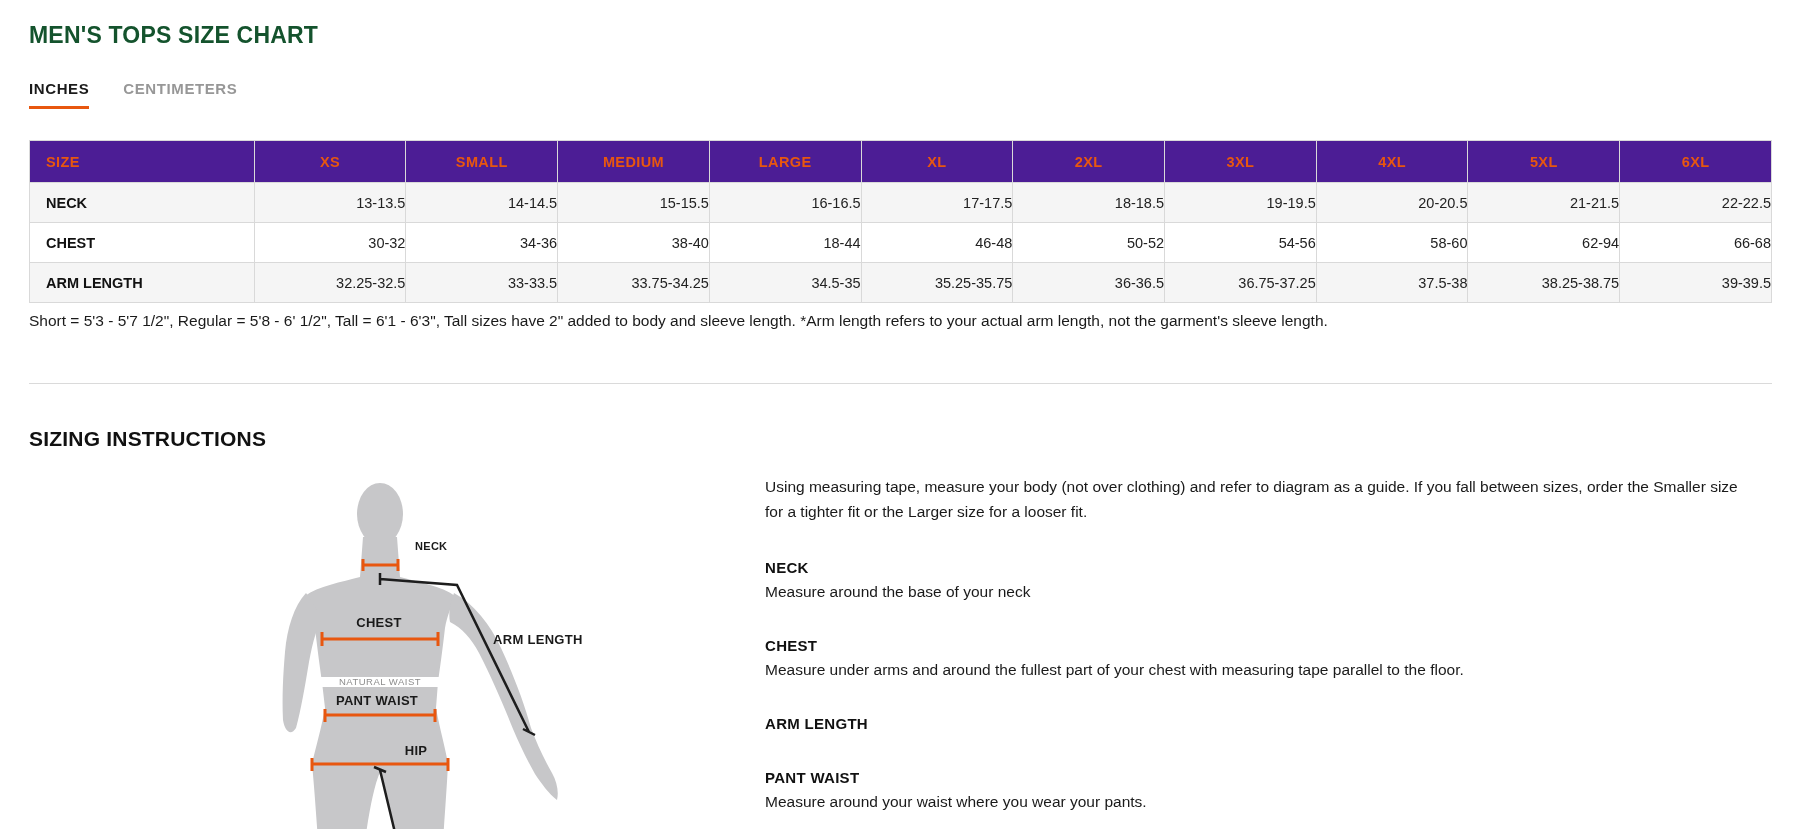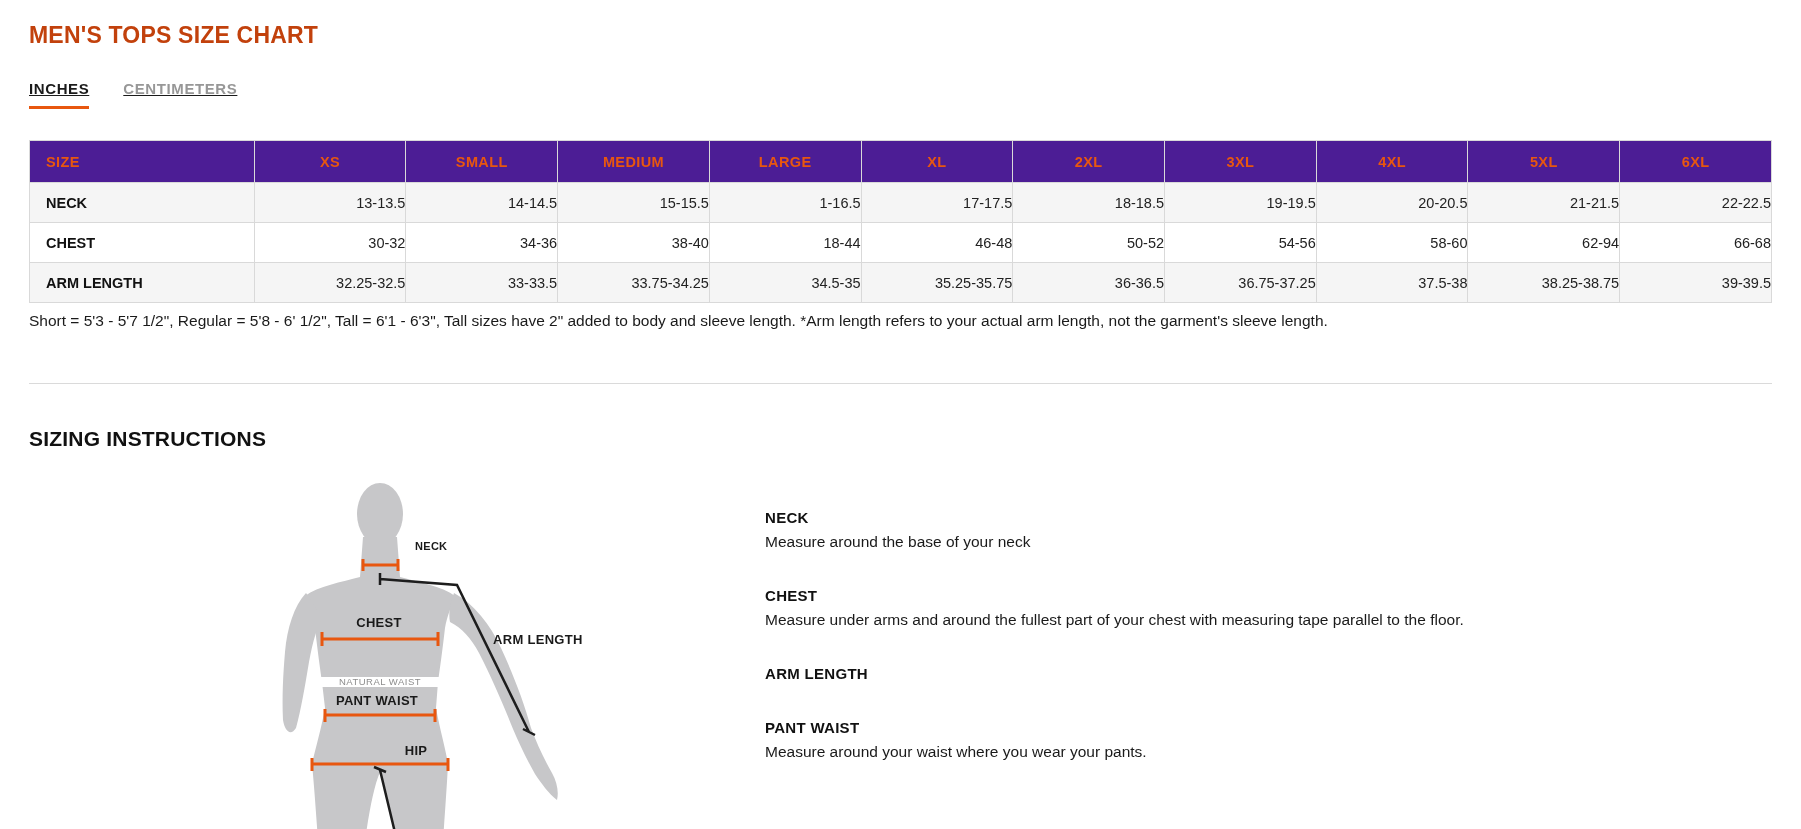--- a/index.html
+++ b/index.html
@@ -6,25 +6,25 @@
   html, body { width: 1801px; height: 829px; overflow: hidden; background: #fff; }
   body { font-family: "Liberation Sans", sans-serif; color: #1a1a1a; }
   .container { padding: 0 29px; }
 
   
   .page-title {
     margin-top: 22px;
     font-size: 23px;
     font-weight: 700;
     letter-spacing: 0.2px;
-    color: #c2410c;
-  }
-
-  
-  .tabs { display: flex; gap: 34px; margin-top: 31px; text-decoration: underline; }
+    color: #14532d;
+  }
+
+  
+  .tabs { display: flex; gap: 34px; margin-top: 31px; }
   .tab {
     font-size: 15px;
     font-weight: 700;
     letter-spacing: 0.6px;
     padding-bottom: 9px;
     cursor: pointer;
     border-bottom: 3px solid transparent;
   }
   .tab.active { color: #1a1a1a; border-bottom-color: #e8570f; }
   .tab.inactive { color: #979797; }
@@ -111,21 +111,21 @@
           <th>5XL</th>
           <th>6XL</th>
         </tr>
       </thead>
     <tbody>
         <tr>
           <td class="row-label">NECK</td>
           <td>13-13.5</td>
           <td>14-14.5</td>
           <td>15-15.5</td>
-          <td>1-16.5</td>
+          <td>16-16.5</td>
           <td>17-17.5</td>
           <td>18-18.5</td>
           <td>19-19.5</td>
           <td>20-20.5</td>
           <td>21-21.5</td>
           <td>22-22.5</td>
         </tr>
         <tr>
           <td class="row-label">CHEST</td>
           <td>30-32</td>
@@ -219,20 +219,21 @@
         <text x="135" y="68" font-size="11" class="diag-label">NECK</text>
         <text x="99" y="145" font-size="13" text-anchor="middle" class="diag-label">CHEST</text>
         <text x="213" y="162" font-size="13" class="diag-label">ARM LENGTH</text>
         <text x="100" y="203" font-size="9.5" text-anchor="middle" fill="#8d8d8d" letter-spacing="0.5">NATURAL WAIST</text>
         <text x="97" y="223" font-size="13" text-anchor="middle" class="diag-label">PANT WAIST</text>
         <text x="136" y="273" font-size="13" text-anchor="middle" class="diag-label">HIP</text>
       </svg>
     </div>
 
     <div class="text-col">
+      <p class="intro">Using measuring tape, measure your body (not over clothing) and refer to diagram as a guide. If you fall between sizes, order the Smaller size for a tighter fit or the Larger size for a looser fit.</p>
       <div id="sections-host">
   <div class="instr-section">
     <h3>NECK</h3>
     <p>Measure around the base of your neck</p>
   </div>
 
   <div class="instr-section">
     <h3>CHEST</h3>
     <p>Measure under arms and around the fullest part of your chest with measuring tape parallel to the floor.</p>
   </div>

